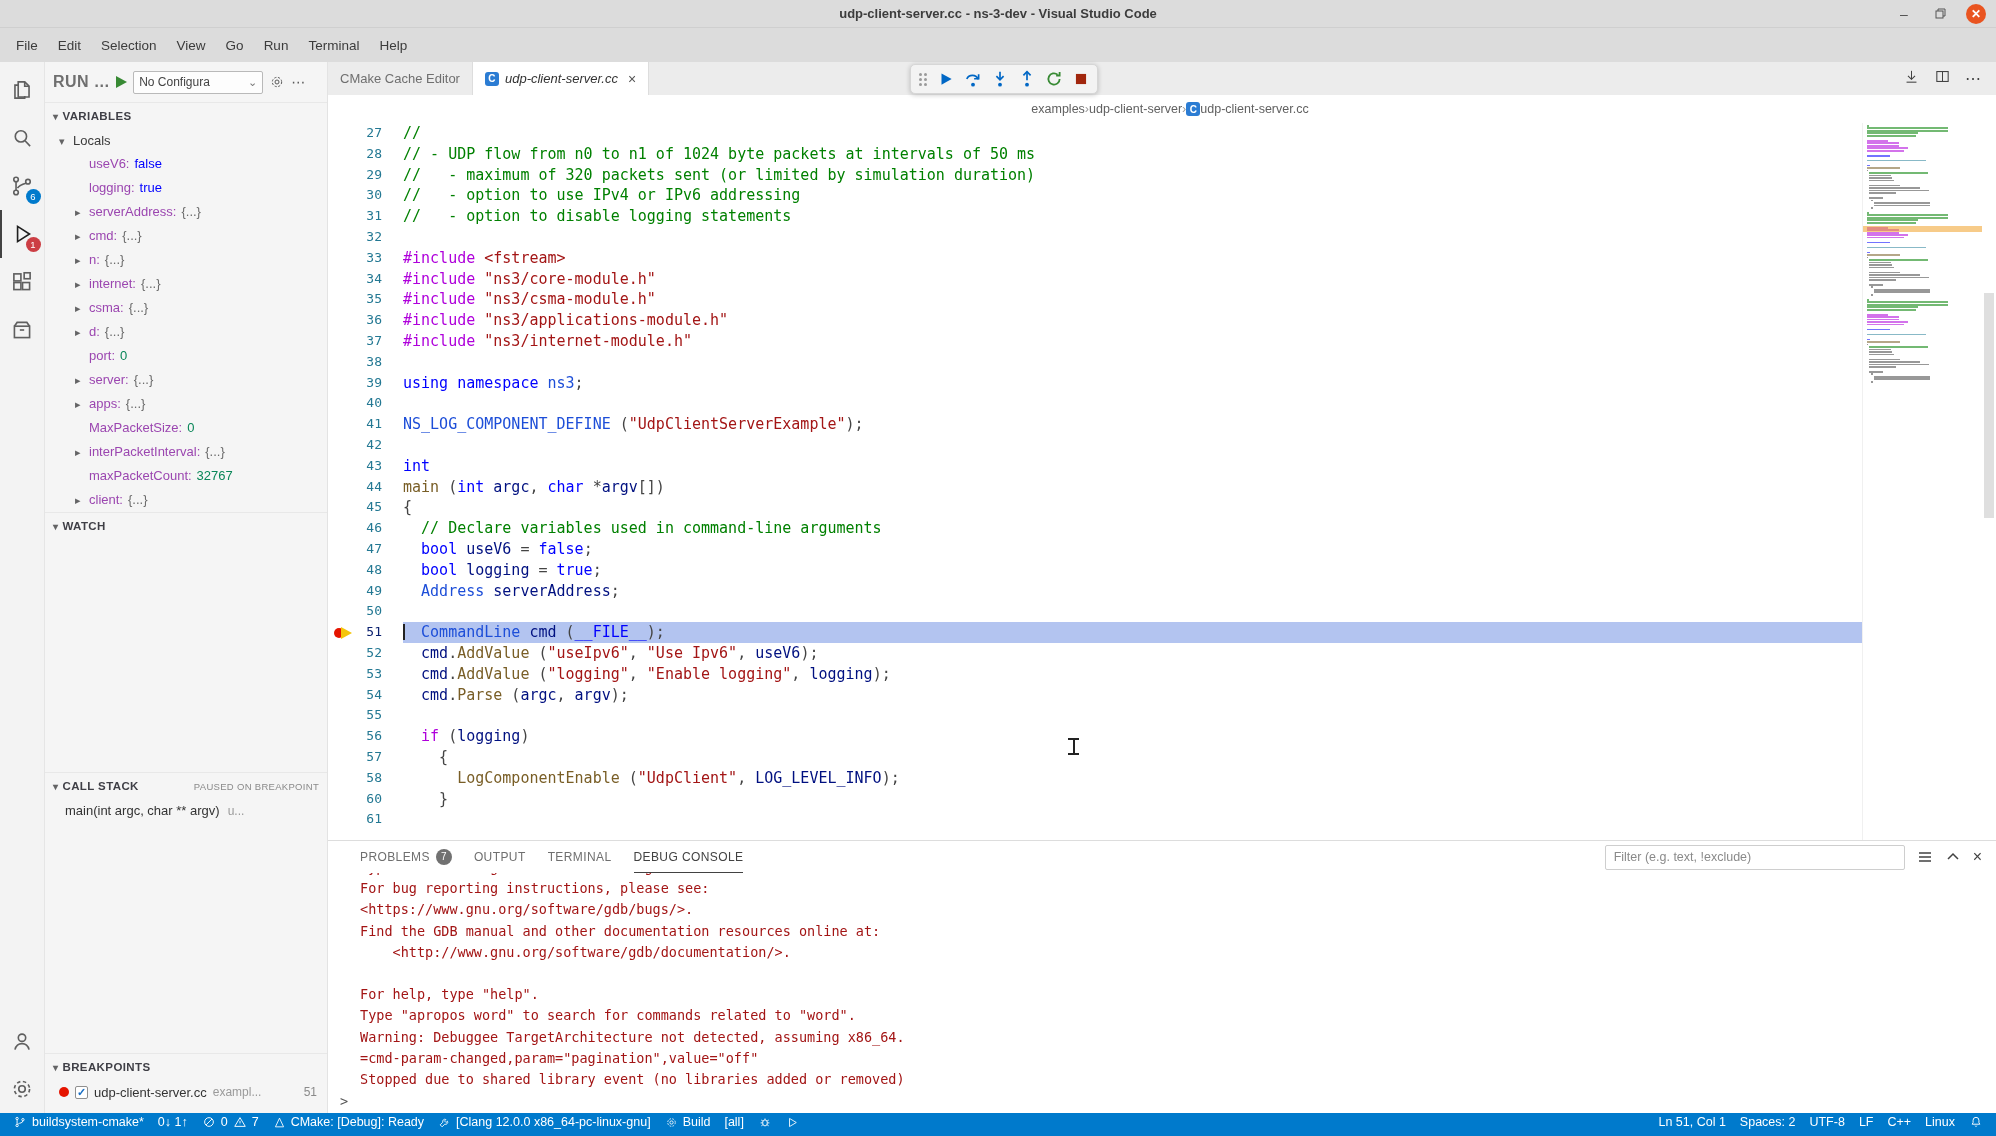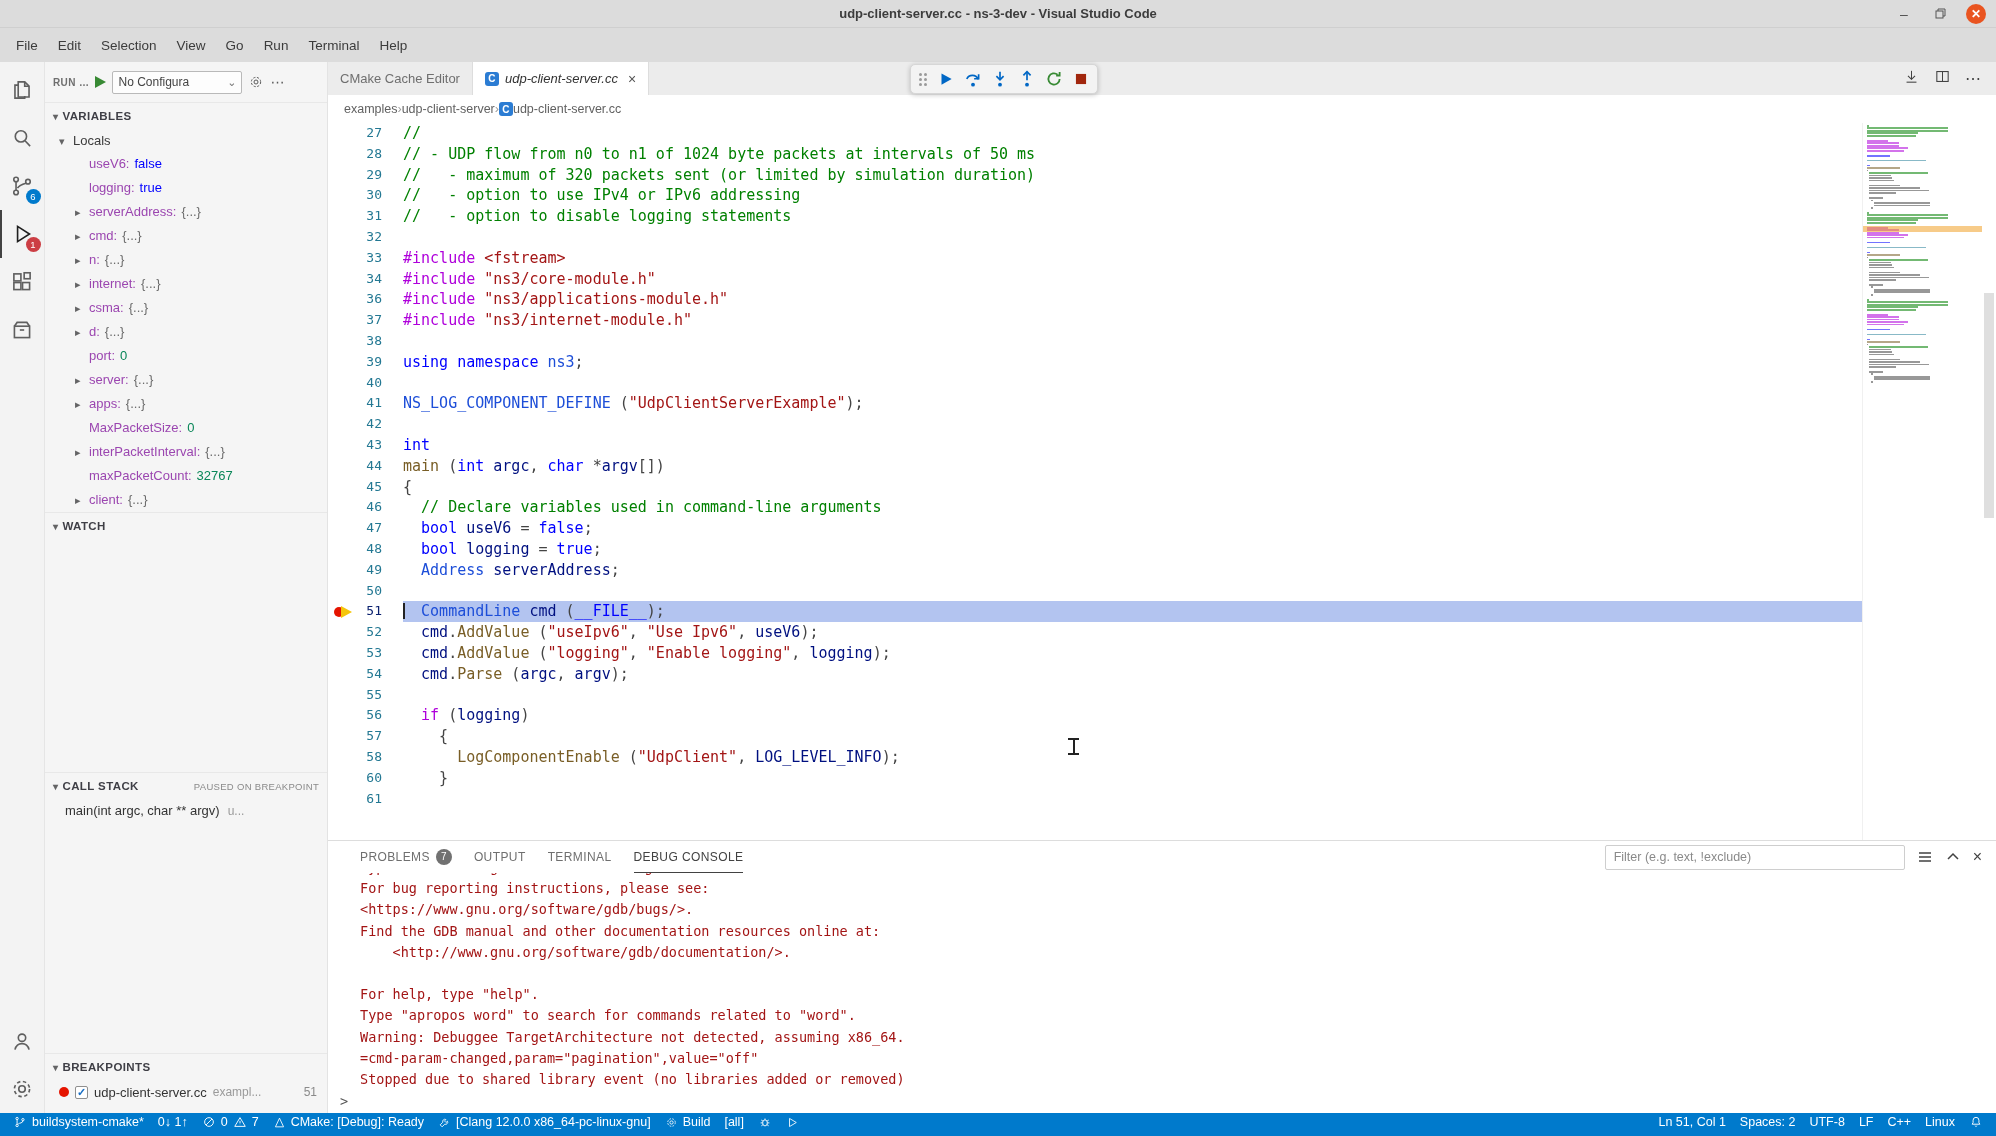--- a/index.html
+++ b/index.html
@@ -26,21 +26,21 @@
   .ab-item.active { border-left:2px solid #424242; color:#1f1f1f; }
   .ab-item svg { stroke:currentColor; fill:none; stroke-width:1.5; }
   .ab-badge { position:absolute; right:4px; bottom:6px; min-width:15px; height:15px; border-radius:8px; color:#fff; font-size:9.5px; display:flex; align-items:center; justify-content:center; padding:0 3px; }
   .badge-blue { background:#007acc; }
   .badge-red { background:#cc3e44; }
   .ab-bottom { margin-top:auto; }
 
   
   .sidebar { width:283px; background:#f5f5f5; border-right:1px solid #e3e3e3; display:flex; flex-direction:column; overflow:hidden; }
   .run-bar { height:40px; display:flex; align-items:center; padding:0 8px; gap:6px; }
-  .run-title { font-size:10px; font-weight:bold; color:#6f6f6f; letter-spacing:.4px; white-space:nowrap; }
+  .run-title { font-size:16px; font-weight:bold; color:#6f6f6f; letter-spacing:.4px; white-space:nowrap; }
   .play-icon { width:0; height:0; border-left:11px solid #388a34; border-top:6.5px solid transparent; border-bottom:6.5px solid transparent; }
   .config-select { flex:0 0 130px; height:23px; background:#fdfdfd; border:1px solid #b9b9b9; border-radius:2px; font-size:12px; color:#444; display:flex; align-items:center; padding:0 5px; justify-content:space-between; overflow:hidden; white-space:nowrap; }
   .icon-btn { color:#5a5a5a; font-size:14px; display:flex; align-items:center; }
   .icon-btn svg { stroke:currentColor; fill:none; stroke-width:1.5; }
 
   .section { overflow:hidden; display:flex; flex-direction:column; border-top:1px solid #e8e8e8; }
   .sec-variables { height:410px; }
   .sec-watch { height:260px; }
   .sec-callstack { height:281px; }
   .sec-breakpoints { height:60px; }
@@ -79,21 +79,21 @@
   .cpp-icon { width:14px; height:14px; border-radius:3px; background:#2b7cd3; color:#fff; font-size:10px; font-weight:bold; display:flex; align-items:center; justify-content:center; }
   .editor-actions { margin-left:auto; display:flex; align-items:center; gap:14px; padding-right:14px; color:#424242; }
   .editor-actions svg { stroke:currentColor; fill:none; stroke-width:1.5; }
   .ellipsis { font-size:16px; letter-spacing:1px; color:#424242; }
 
   .debug-toolbar { position:absolute; left:582px; top:2px; height:30px; background:#f3f3f3; border:1px solid #d6d6d6; border-radius:5px; box-shadow:0 1px 5px rgba(0,0,0,.22); display:flex; align-items:center; padding:0 4px; gap:3px; z-index:20; }
   .dt-grip { display:grid; grid-template-columns:3px 3px; gap:2px; margin:0 4px; }
   .dt-grip i { width:3px; height:3px; border-radius:50%; background:#9a9a9a; }
   .dt-btn { width:24px; height:24px; display:flex; align-items:center; justify-content:center; }
 
-  .breadcrumb { height:28px; display:flex; align-items:center; gap:0; padding-left:16px; font-size:12.5px; color:#616161; background:#fff; flex:0 0 28px; }
+  .breadcrumb { height:28px; display:flex; align-items:center; gap:0; padding-left:16px; font-size:12.5px; color:#616161; background:#fff; flex:0 0 28px;justify-content:center; }
   .bc-sep { color:#9a9a9a; }
 
   
   .code-area { flex:1 1 auto; display:flex; min-height:0; position:relative; background:#fff; }
   .code-lines { flex:1 1 auto; overflow:hidden; font-family:"DejaVu Sans Mono",monospace; }
   .code-row { height:20.8px; line-height:20.8px; display:flex; }
   .gutter { width:75px; flex:0 0 75px; position:relative; font-size:13px; color:#237893; }
   .lnum { position:absolute; right:21px; }
   .lcontent { flex:1 1 auto; white-space:pre; font-size:15px; position:relative; }
   .code-row.current .lcontent { background:#b3c4f0; }
@@ -498,20 +498,26 @@
               <div class="lcontent"><span class="tok-pp">#include</span><span class="tok-p"> </span><span class="tok-s">&lt;fstream&gt;</span></div>
             </div>
             <div class="code-row">
               <div class="gutter">
                 <span class="lnum">34</span>
               </div>
               <div class="lcontent"><span class="tok-pp">#include</span><span class="tok-p"> </span><span class="tok-s">"ns3/core-module.h"</span></div>
             </div>
             <div class="code-row">
               <div class="gutter">
+                <span class="lnum">35</span>
+              </div>
+              <div class="lcontent"><span class="tok-pp">#include</span><span class="tok-p"> </span><span class="tok-s">"ns3/csma-module.h"</span></div>
+            </div>
+            <div class="code-row">
+              <div class="gutter">
                 <span class="lnum">36</span>
               </div>
               <div class="lcontent"><span class="tok-pp">#include</span><span class="tok-p"> </span><span class="tok-s">"ns3/applications-module.h"</span></div>
             </div>
             <div class="code-row">
               <div class="gutter">
                 <span class="lnum">37</span>
               </div>
               <div class="lcontent"><span class="tok-pp">#include</span><span class="tok-p"> </span><span class="tok-s">"ns3/internet-module.h"</span></div>
             </div>

